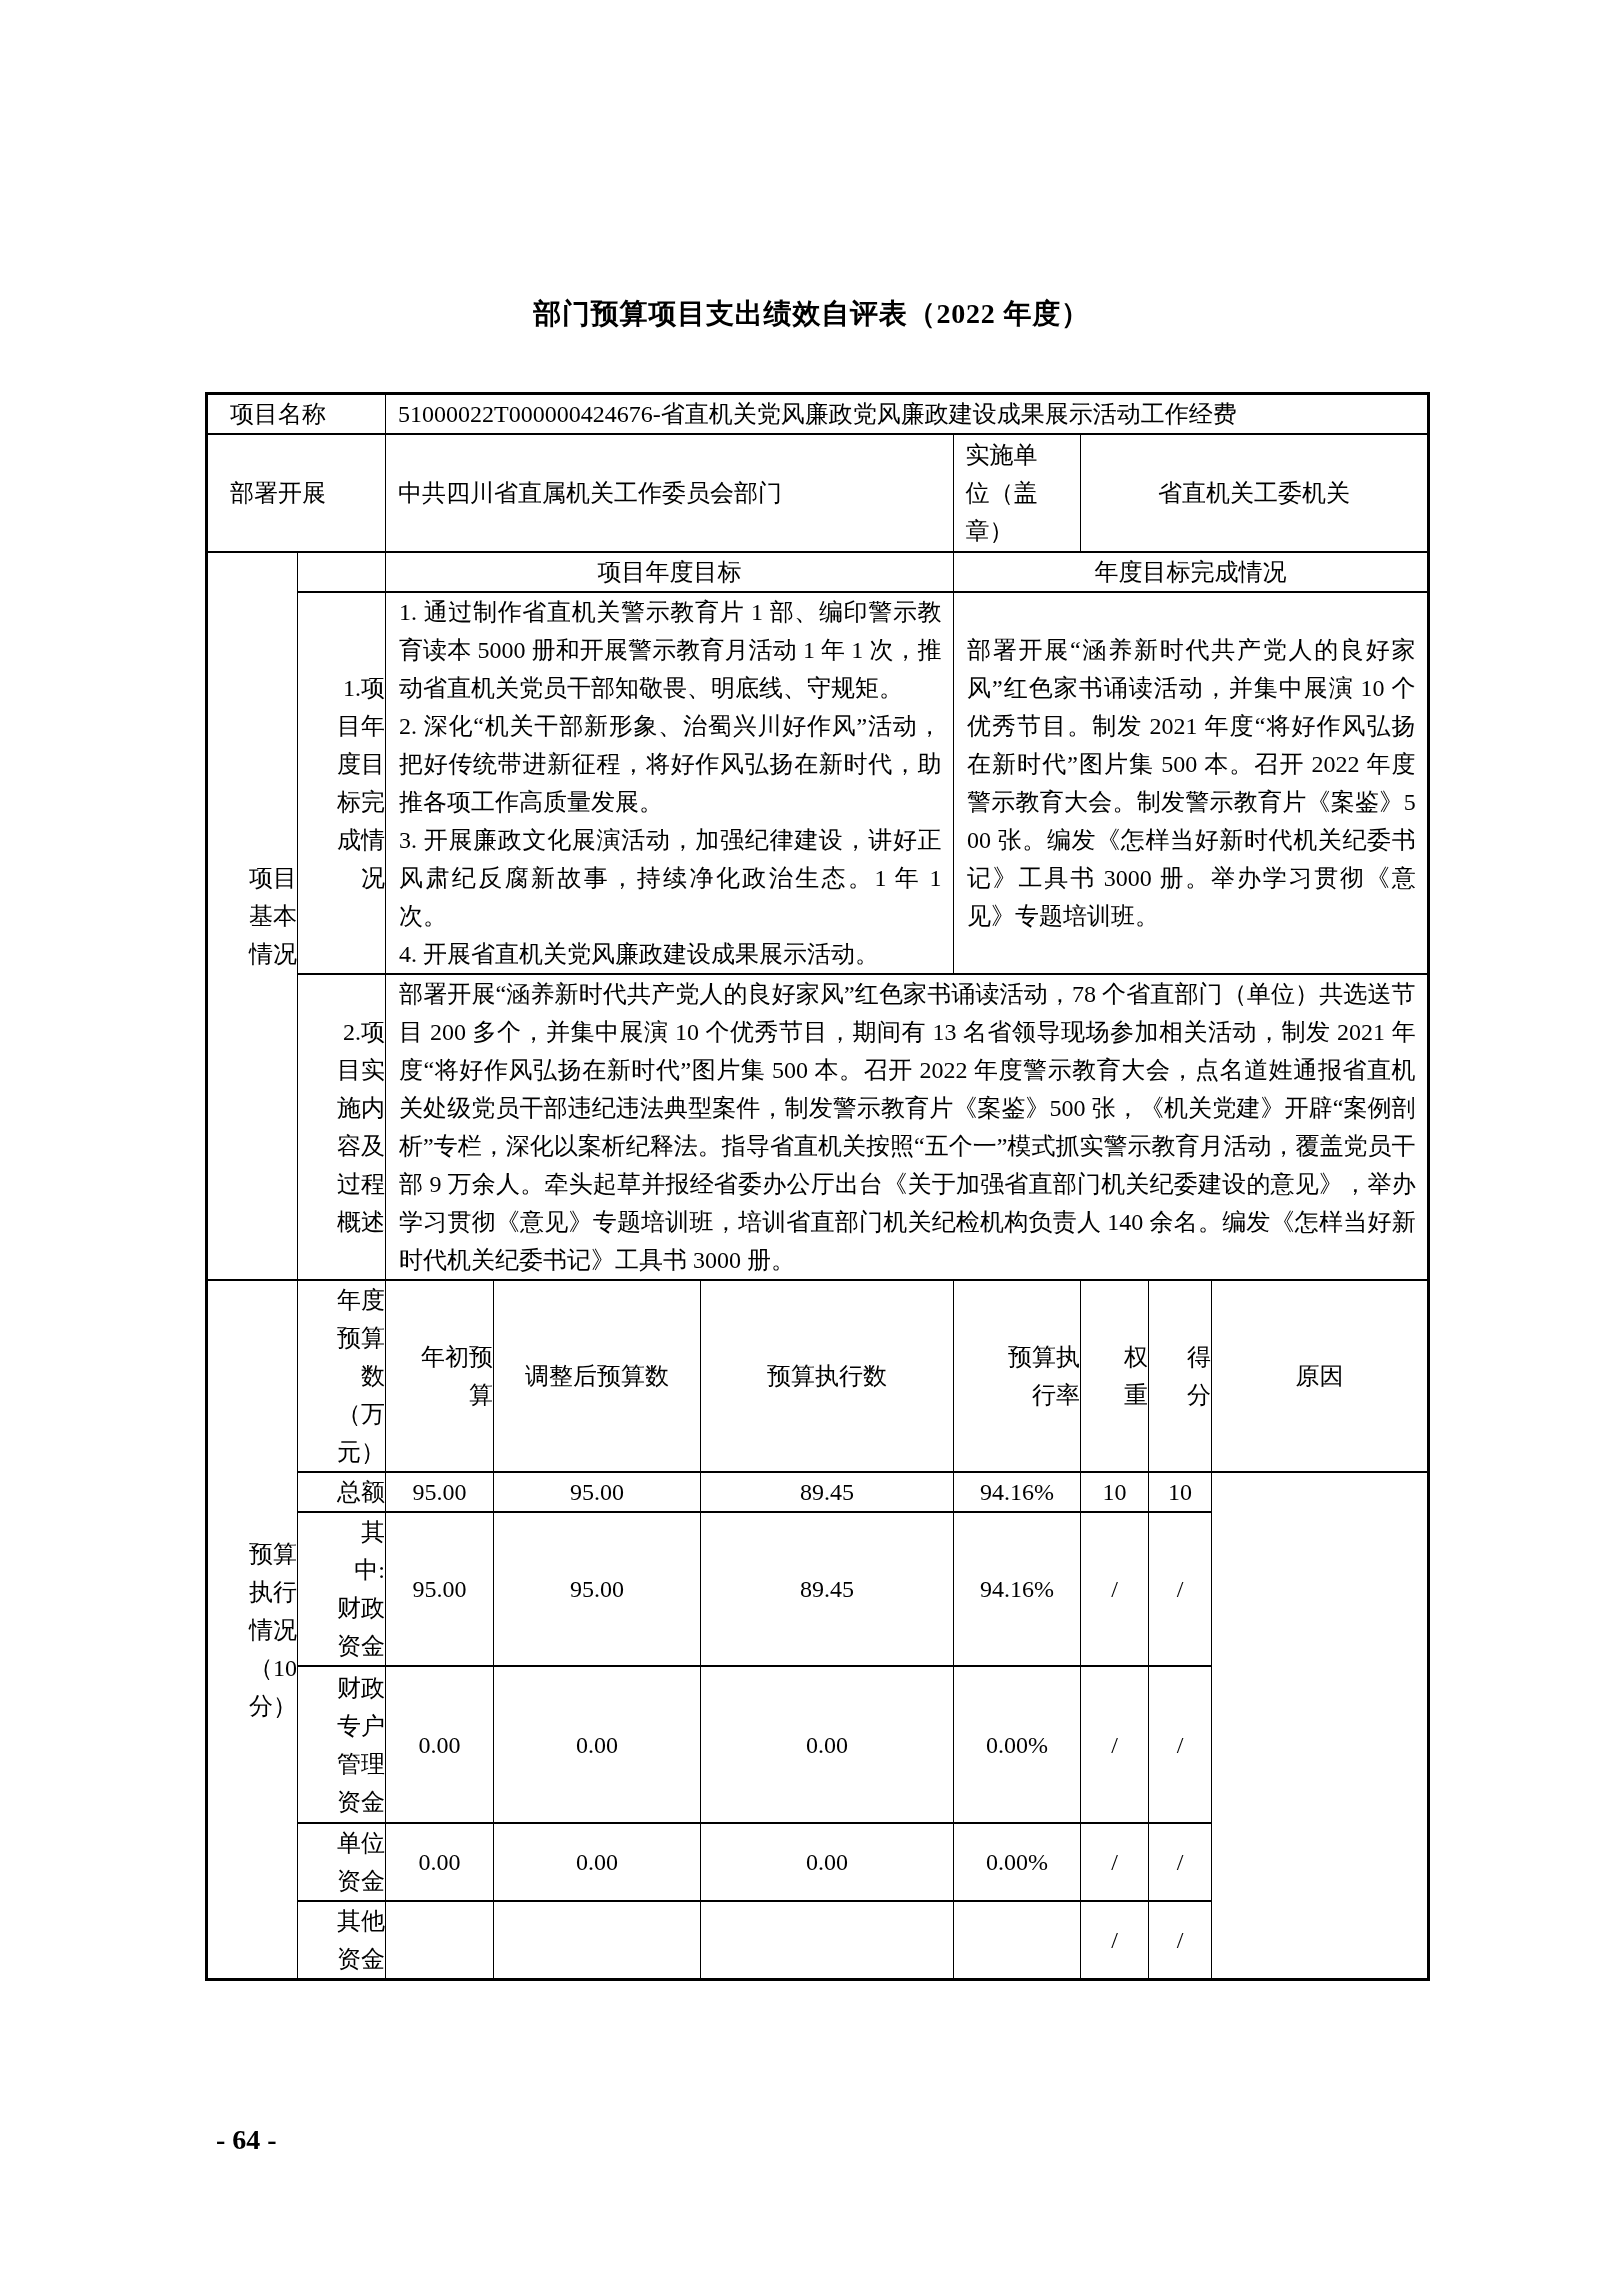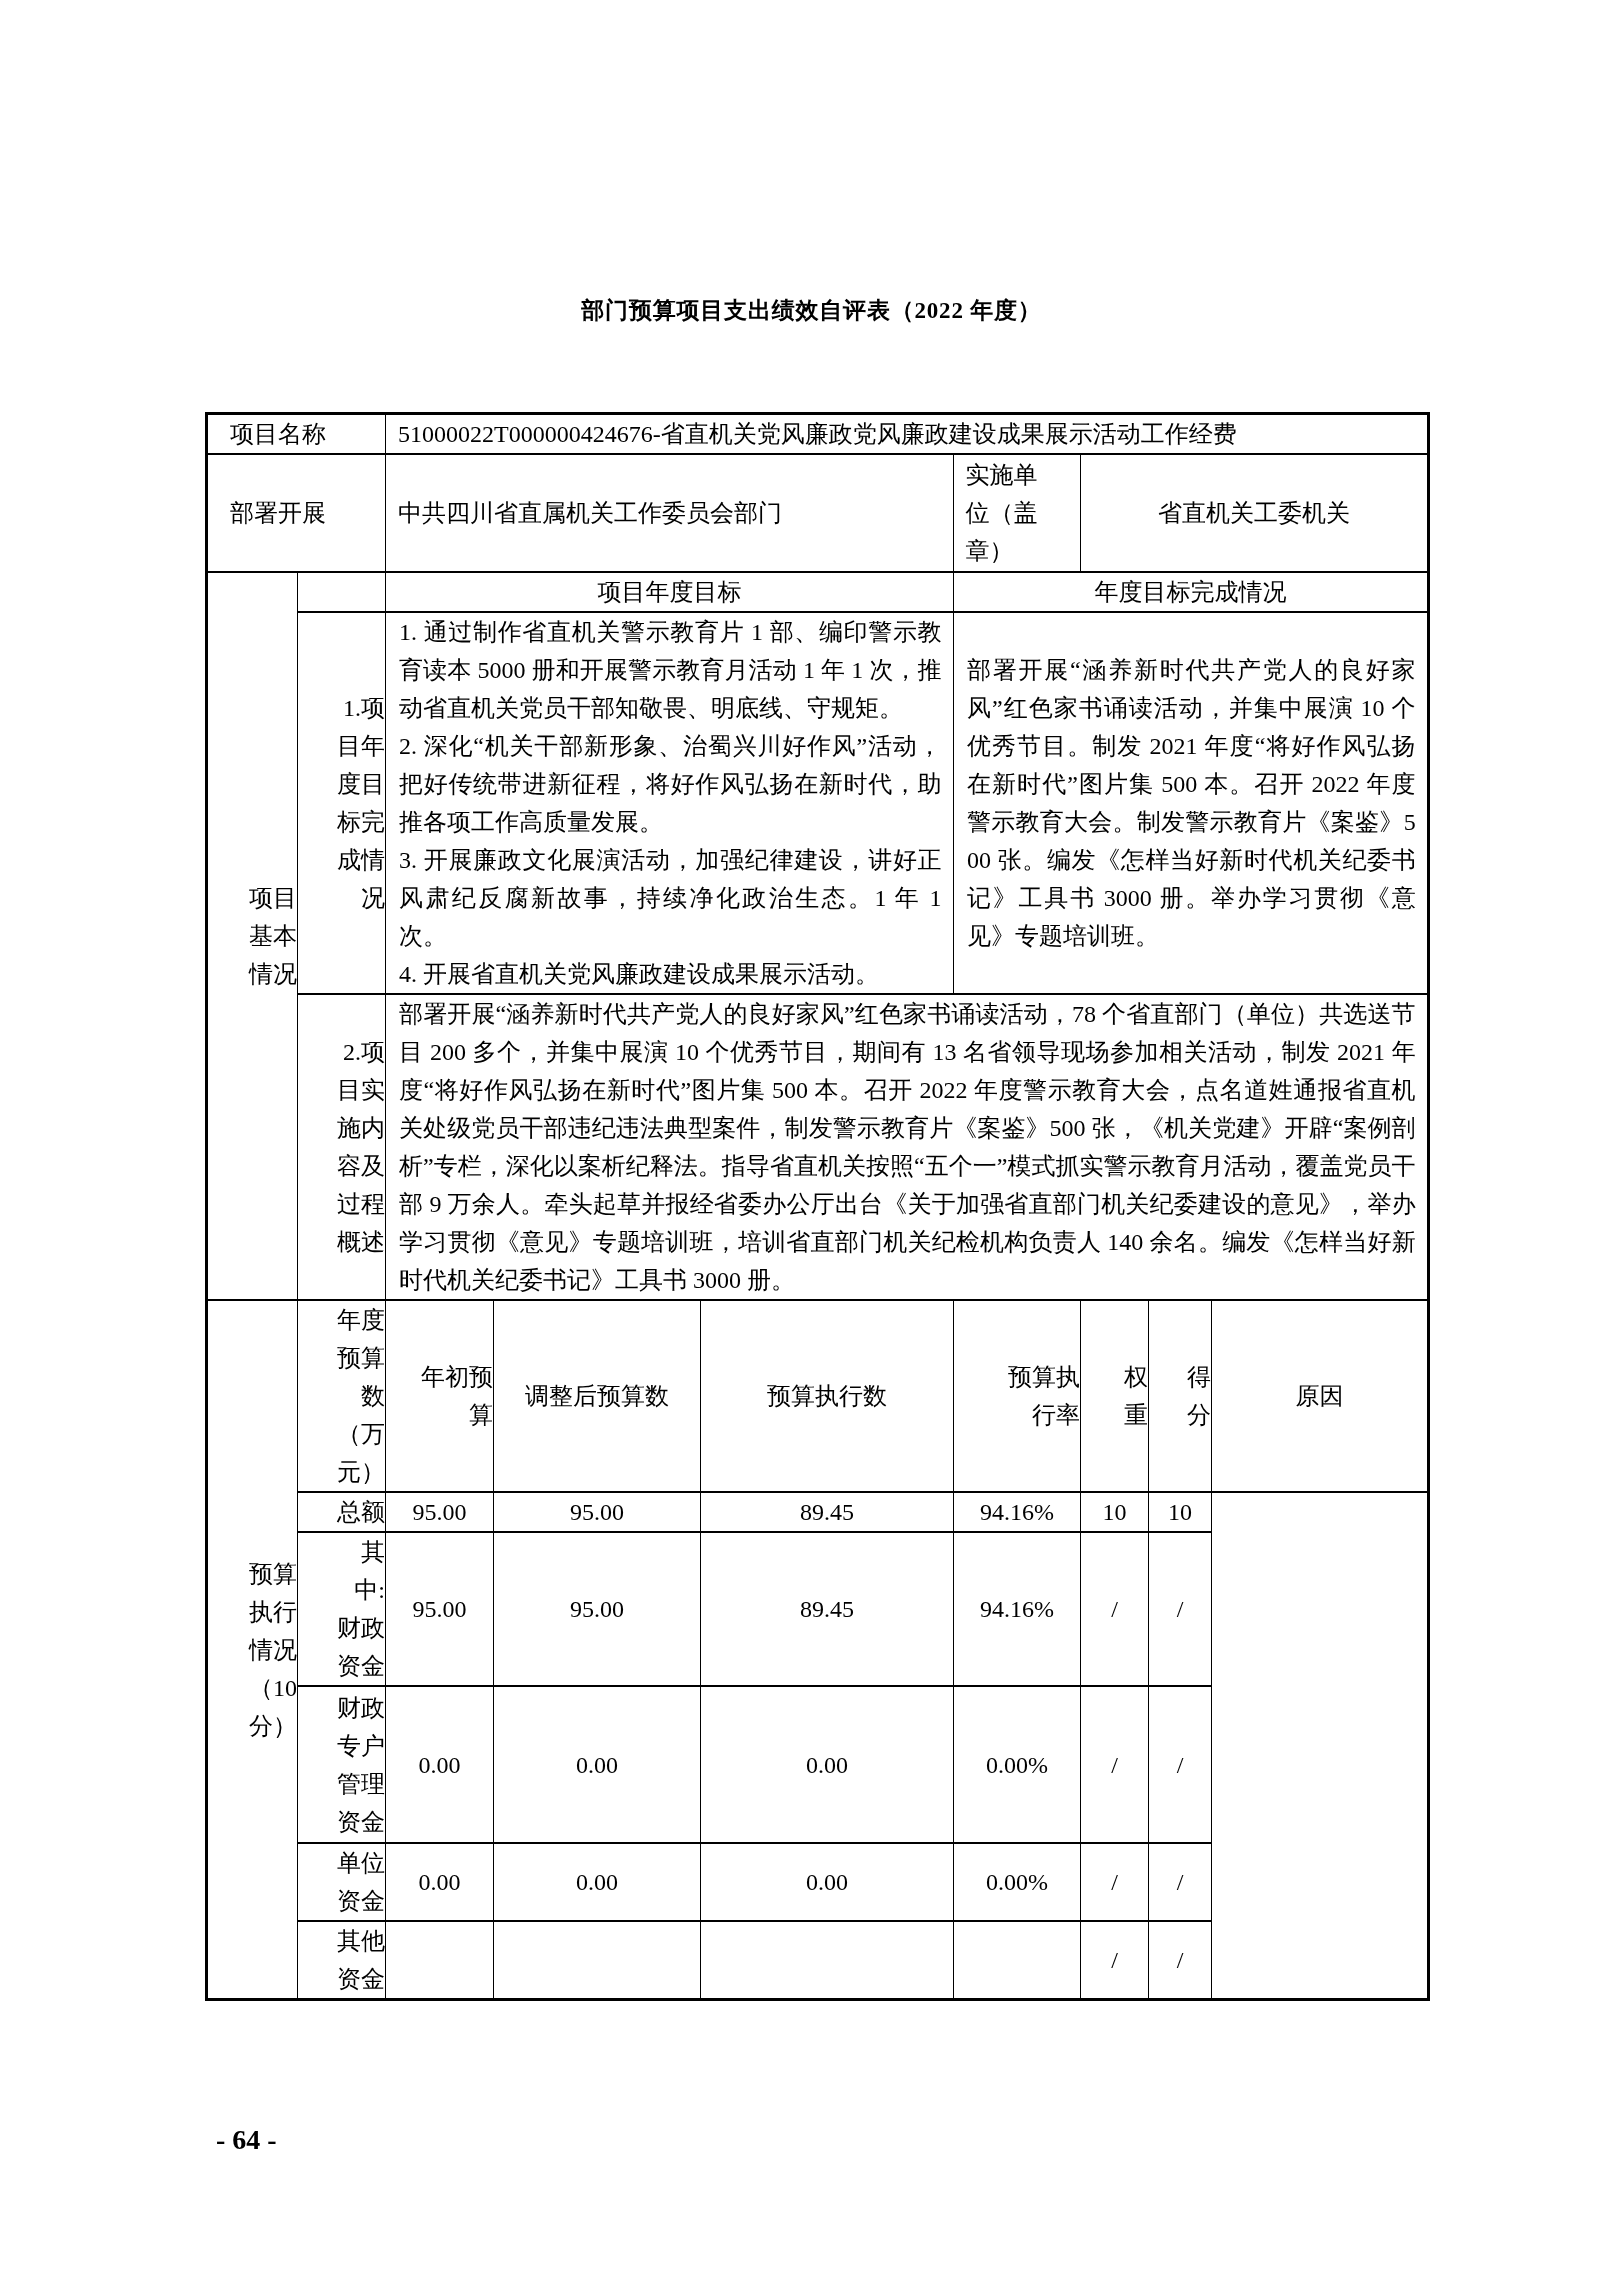--- a/index.html
+++ b/index.html
@@ -2,24 +2,24 @@
 <html style="font-size:13px"><head>
 <meta charset="utf-8">
 <style>
   html,body{margin:0;padding:0}
   body{
     width:1623px;height:2295px;position:relative;background:#ffffff;color:#000;
     font-family:"Liberation Serif","DejaVu Serif",serif;
   }
   .doc-title{
     position:absolute;top:295px;left:0;width:1623px;text-align:center;
-    font-size:23px;font-weight:bold;letter-spacing:0.8px;white-space:nowrap;
+    font-size:28px;font-weight:bold;letter-spacing:0.8px;white-space:nowrap;
   }
   table.main{
-    position:absolute;left:205px;top:412px;width:1222px;
+    position:absolute;left:205px;top:392px;width:1222px;
     border-collapse:collapse;table-layout:fixed;border:3.2px solid #000;
   }
   td{
     border:1.6px solid #000;border-top-width:2.4px;border-bottom-width:2.4px;
     vertical-align:middle;padding:0;font-size:24px;line-height:38px;
     overflow:hidden;word-break:break-all;
   }
   td.c{text-align:center}
   td.wrap{white-space:pre-line;text-align:right}
   td.lab{padding-left:22px;text-align:left}

